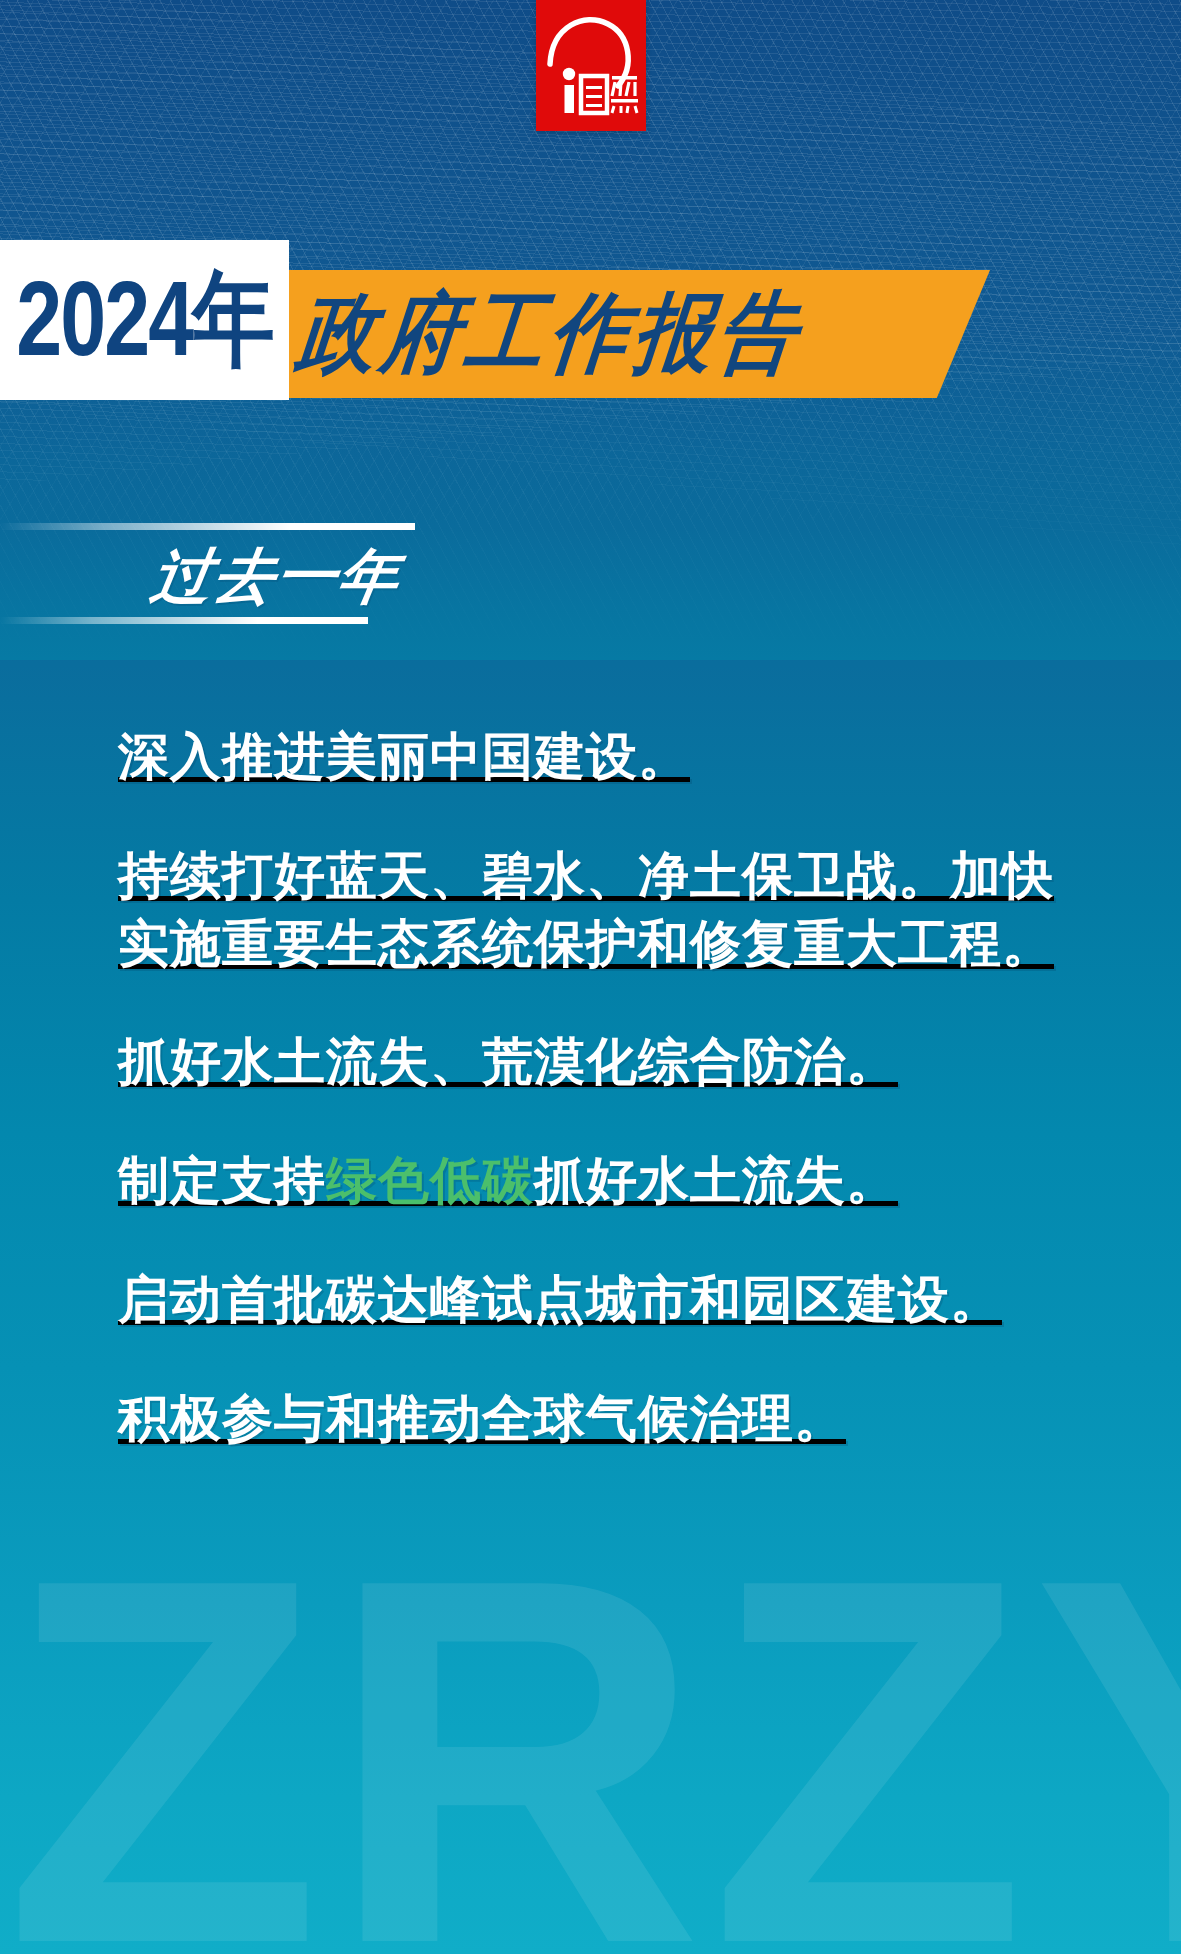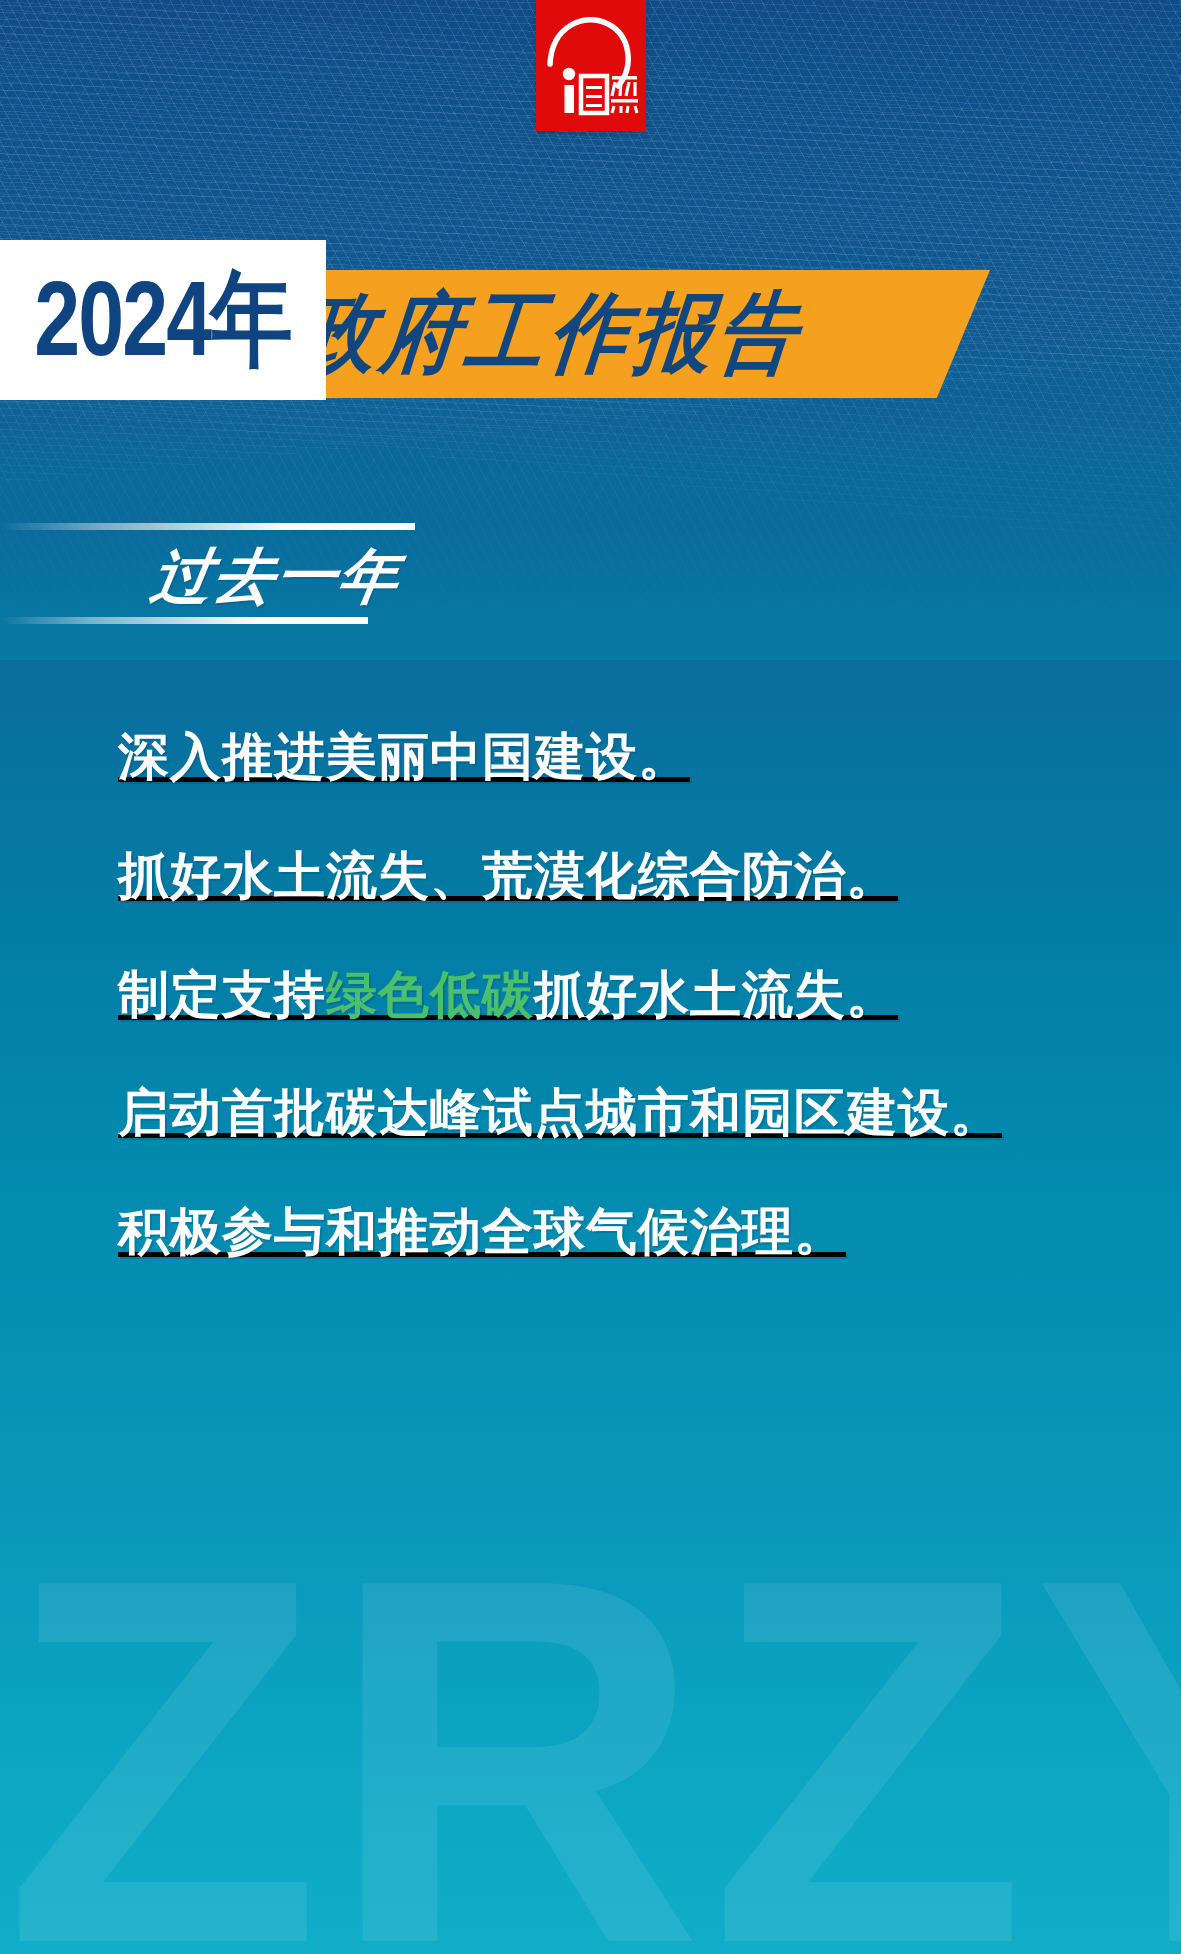--- a/index.html
+++ b/index.html
@@ -99,21 +99,21 @@
     overflow:hidden;
   }
   .logo svg{position:absolute;left:0;top:0;}
 
   
   .title-row{
     position:absolute;left:0;top:240px;width:1181px;height:170px;
   }
   .year-box{
     position:absolute;left:0;top:0;
-    width:326px;height:160px;
+    width:289px;height:160px;
     background:#ffffff;
     display:flex;align-items:center;justify-content:center;
   }
   .year-text{
     font-size:86px;font-weight:bold;color:#0f4480;
     letter-spacing:-2px;
     transform:scaleY(1.22) scaleX(.96);
     font-family:"Liberation Sans",sans-serif;
   }
   .orange-band{
@@ -263,20 +263,21 @@
   </div>
 
   <div class="section">
     <div class="rule rule-top"></div>
     <div class="section-label">过去一年</div>
     <div class="rule rule-bot"></div>
   </div>
 
   <div class="body">
     <p class="para">深入推进美丽中国建设。</p>
+    <p class="para">持续打好蓝天、碧水、净土保卫战。加快实施重要生态系统保护和修复重大工程。</p>
     <p class="para">抓好水土流失、荒漠化综合防治。</p>
     <p class="para"><span>制定支持</span><span class="hl-green">绿色低碳</span><span>抓好水土流失。</span></p>
     <p class="para">启动首批碳达峰试点城市和园区建设。</p>
     <p class="para">积极参与和推动全球气候治理。</p>
   </div>
 
 
 </div>
 
 </body></html>

